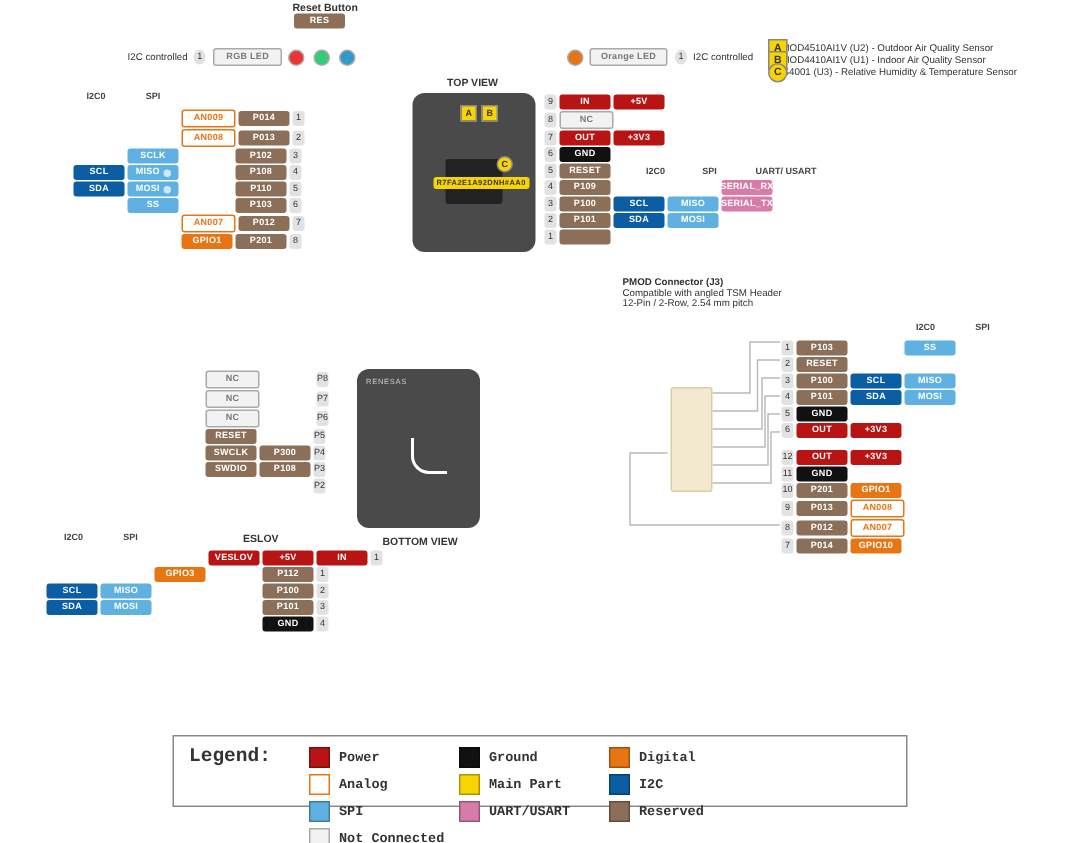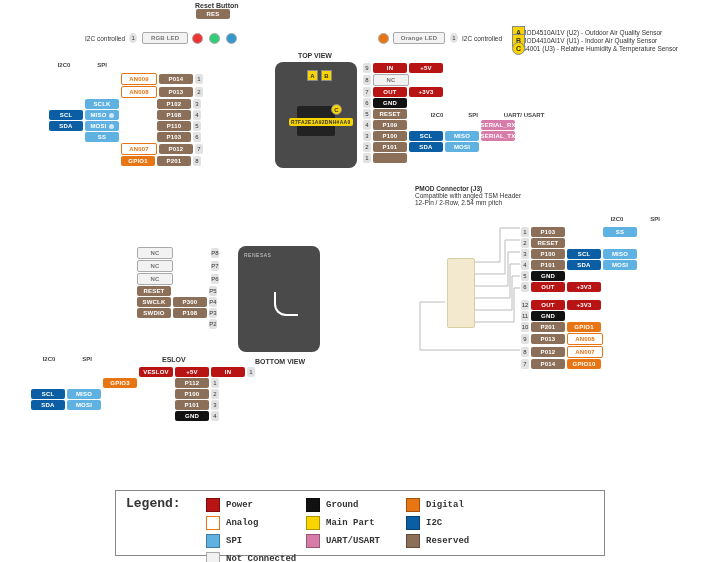--- a/index.html
+++ b/index.html
@@ -35,21 +35,21 @@
   .stack{position:absolute}
   .board{position:absolute;background:var(--board);border-radius:8px}
   .chip{position:absolute;background:#222;border-radius:2px}
   .chiplbl{position:absolute;background:var(--c-main);color:#333;font-size:5px;padding:1px 2px;border-radius:2px;font-weight:bold;letter-spacing:.3px}
   .sensor{position:absolute;width:11px;height:11px;border:1px solid #888;background:#fff;font-size:7px;font-weight:bold;display:flex;align-items:center;justify-content:center;color:#333}
   .sensor.a{background:var(--c-main)}
   .sensor.b{background:var(--c-main)}
   .sensor.c{background:var(--c-main);border-radius:50%}
   .caption{font-size:7px;color:#333;font-weight:bold}
   .note{font-size:6.5px;color:#333}
-  .legend{position:absolute;left:115px;top:490px;width:490px;height:66px;border:1px solid #888;background:#fff;padding:5px 10px;box-sizing:border-box;display:flex;flex-wrap:wrap;align-content:flex-start}
+  .legend{position:absolute;left:115px;top:490px;width:490px;height:48px;border:1px solid #888;background:#fff;padding:5px 10px;box-sizing:border-box;display:flex;flex-wrap:wrap;align-content:flex-start}
   .legend .t{font-weight:bold;font-size:13px;width:80px;font-family:"Courier New",monospace}
   .legend .it{width:100px;display:flex;align-items:center;margin:2px 0;font-family:"Courier New",monospace;font-size:9px;font-weight:bold}
   .legend .sw{width:12px;height:12px;margin-right:6px;border:1px solid rgba(0,0,0,.3)}
   .pmod{position:absolute;width:26px;height:68px;background:#f2e9cf;border:1px solid #d9cfa5;border-radius:2px}
   .led{width:9px;height:9px;border-radius:50%;display:inline-block;margin:0 3px;border:1px solid #aaa}
   .trace{stroke:#bbb;stroke-width:1;fill:none}
   svg.wires{position:absolute;left:0;top:0;pointer-events:none}
 </style>
 </head>
 <body>

